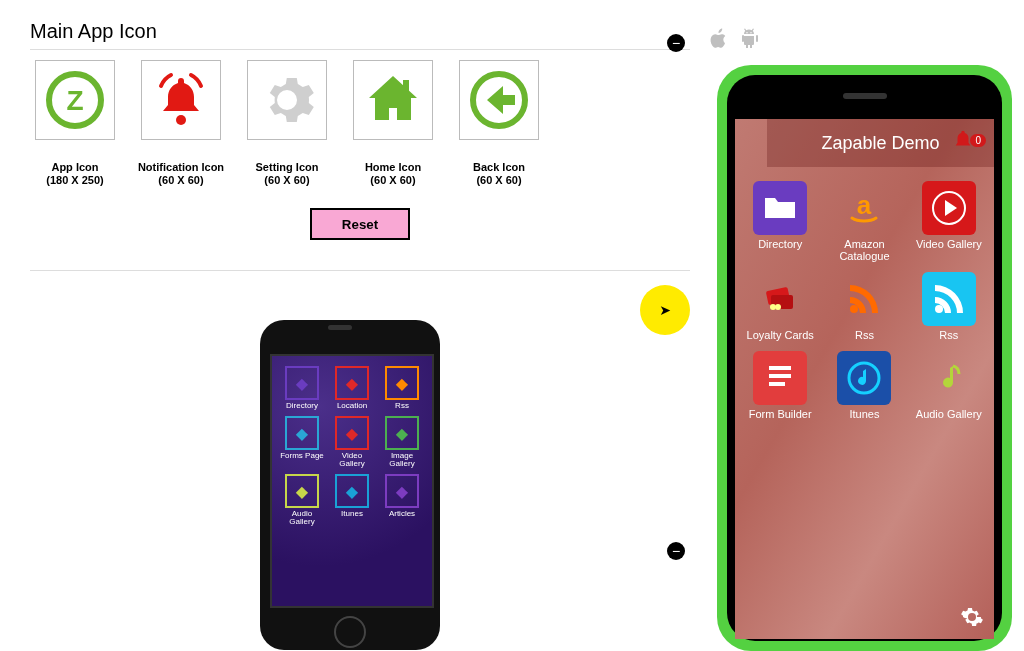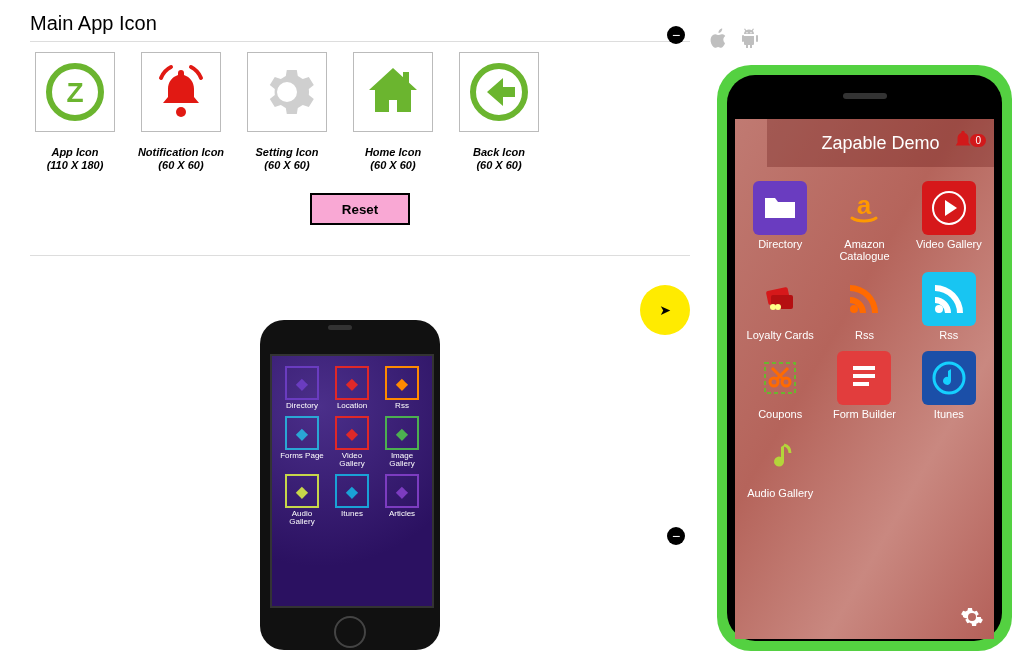--- a/index.html
+++ b/index.html
@@ -1,26 +1,26 @@
 <!DOCTYPE html>
 <html><head>
 <meta charset="utf-8">
 <style>
   html,body{margin:0;padding:0;font-family:Arial,Helvetica,sans-serif;background:#fff;color:#000;}
   #stage{position:relative;width:1024px;height:651px;overflow:hidden;}
   
-  .editor{position:absolute;left:30px;top:12px;width:660px;}
+  .editor{position:absolute;left:30px;top:20px;width:660px;}
   .sect-title{font-size:20px;font-weight:500;margin-bottom:6px;}
   .thin-hr{border:none;border-top:1px solid #ddd;margin:0 0 10px 0;}
   .collapse-btn{position:absolute;width:18px;height:18px;border-radius:50%;background:#000;color:#fff;font-size:14px;line-height:18px;text-align:center;cursor:pointer;}
   .collapse1{left:637px;top:14px;}
   .collapse2{left:637px;top:272px;}
   .icon-row{display:flex;gap:16px;margin-top:10px;}
   .icon-card{border:1px solid #bbb;width:78px;height:78px;display:flex;align-items:center;justify-content:center;background:#fff;}
-  .icon-lbl{font-size:11px;font-weight:bold;text-align:center;margin-top:14px;line-height:1.15;font-style:italic;}
+  .icon-lbl{font-size:11px;font-weight:bold;text-align:center;margin-top:21px;line-height:1.15;}
   .icon-col{display:flex;flex-direction:column;align-items:center;width:90px;}
   .reset{display:block;margin:22px auto 0 auto;width:100px;height:32px;border:2px solid #000;background:#f9a8d4;font-weight:bold;cursor:pointer;}
   .sect2{margin-top:30px;position:relative;}
   .ylw-cursor{position:absolute;left:640px;top:285px;width:50px;height:50px;border-radius:50%;background:#ffeb00;display:flex;align-items:center;justify-content:center;font-size:14px;}
   
   .mini-phone{position:absolute;left:260px;top:320px;width:180px;height:330px;background:#111;border-radius:24px;padding:14px 10px 0 10px;box-sizing:border-box;}
   .mini-screen{width:100%;height:250px;background:radial-gradient(circle at 30% 20%,#4b2f8a,#2b1161 70%);margin-top:20px;border:2px solid #333;position:relative;}
   .mini-home{width:28px;height:28px;border:2px solid #444;border-radius:50%;margin:8px auto 0;}
   .mini-btn{position:absolute;left:68px;top:5px;width:24px;height:5px;background:#333;border-radius:3px;}
   .mini-grid{display:grid;grid-template-columns:repeat(3,1fr);gap:6px 6px;padding:10px 8px;}
@@ -68,21 +68,21 @@
     <div class="collapse-btn collapse1">−</div>
     <hr class="thin-hr">
     <div class="icon-row" id="iconrow">
         <div class="icon-col">
           <div class="icon-card">
             <svg width="60" height="60" viewBox="0 0 60 60">
               <circle cx="30" cy="30" r="26" fill="none" stroke="#6bb52f" stroke-width="6"></circle>
               <text x="30" y="40" font-size="28" font-family="Arial" font-weight="bold" text-anchor="middle" fill="#6bb52f">Z</text>
             </svg>
           </div>
-  <div class="icon-lbl"><span>App Icon</span><br><span>(110 X 180)</span></div>
+  <div class="icon-lbl"><span>App Icon</span><br><span>(180 X 250)</span></div>
         </div>
         <div class="icon-col">
           <div class="icon-card">
             <svg width="60" height="60" viewBox="0 0 60 60" fill="#e11913">
               <path d="M30 8c-2 0-3 1-3 3v2c-6 2-10 7-10 14v8l-5 6h36l-5-6v-8c0-7-4-12-10-14v-2c0-2-1-3-3-3z"></path>
               <circle cx="30" cy="50" r="5"></circle>
               <path d="M10 16c2-5 6-9 10-11M50 16c-2-5-6-9-10-11" stroke="#e11913" stroke-width="4" fill="none" stroke-linecap="round"></path>
             </svg>
           </div>
   <div class="icon-lbl"><span>Notification Icon</span><br><span>(60 X 60)</span></div>
@@ -236,31 +236,20 @@
               <div class="sq" style="background:#18c5f2;">
                 <svg width="36" height="36" viewBox="0 0 36 36" fill="#fff">
                   <circle cx="8" cy="28" r="4"></circle>
                   <path d="M4 16a16 16 0 0 1 16 16h-6A10 10 0 0 0 4 22z"></path>
                   <path d="M4 4a28 28 0 0 1 28 28h-6A22 22 0 0 0 4 10z"></path>
                 </svg>
               </div>
               <label>Rss</label>
             </div>
             <div class="bi">
-              <div class="sq" style="">
-                <svg width="36" height="36" viewBox="0 0 36 36">
-                  <rect x="3" y="3" width="30" height="30" fill="none" stroke="#6bb52f" stroke-width="2" stroke-dasharray="4 3"></rect>
-                  <circle cx="12" cy="22" r="4" fill="none" stroke="#ff6a00" stroke-width="3"></circle>
-                  <circle cx="24" cy="22" r="4" fill="none" stroke="#ff6a00" stroke-width="3"></circle>
-                  <path d="M14 20 26 8M22 20 10 8" stroke="#ff6a00" stroke-width="3"></path>
-                </svg>
-              </div>
-              <label>Coupons</label>
-            </div>
-            <div class="bi">
               <div class="sq" style="background:#e23d3d;">
                 <svg width="36" height="36" viewBox="0 0 36 36" fill="#fff">
                   <rect x="7" y="6" width="22" height="4"></rect>
                   <rect x="7" y="14" width="22" height="4"></rect>
                   <rect x="7" y="22" width="16" height="4"></rect>
                 </svg>
               </div>
               <label>Form Builder</label>
             </div>
             <div class="bi">

